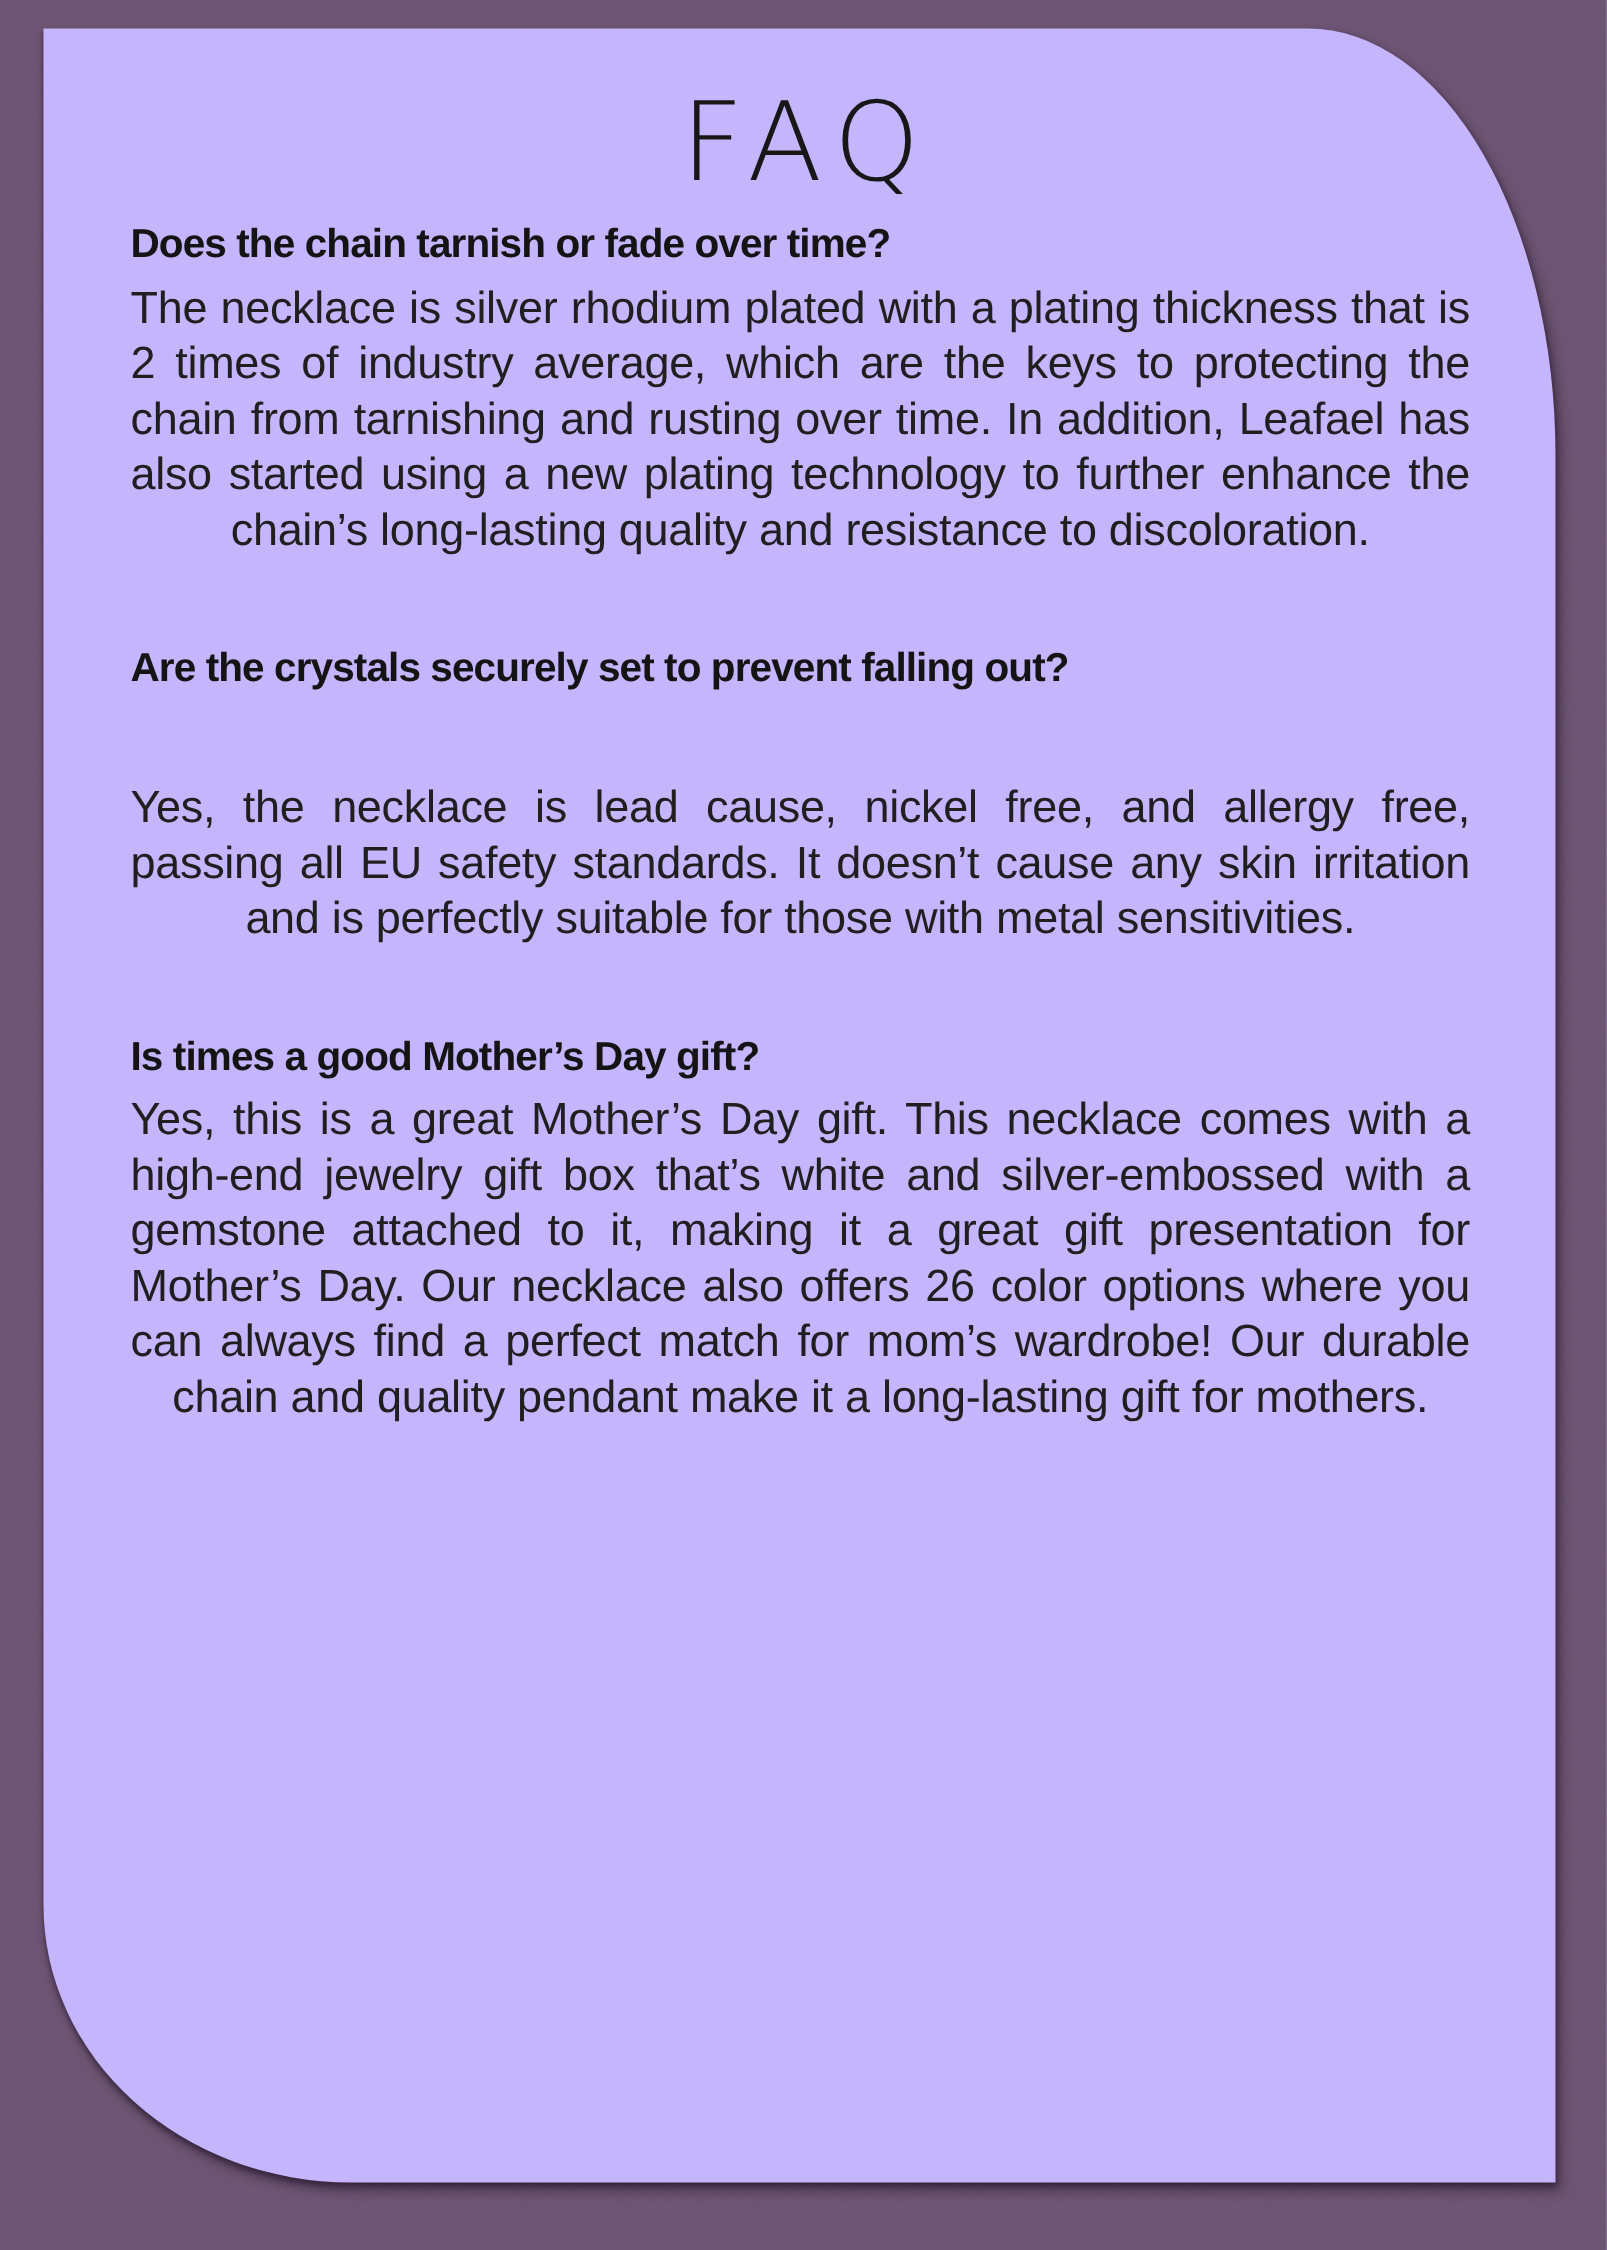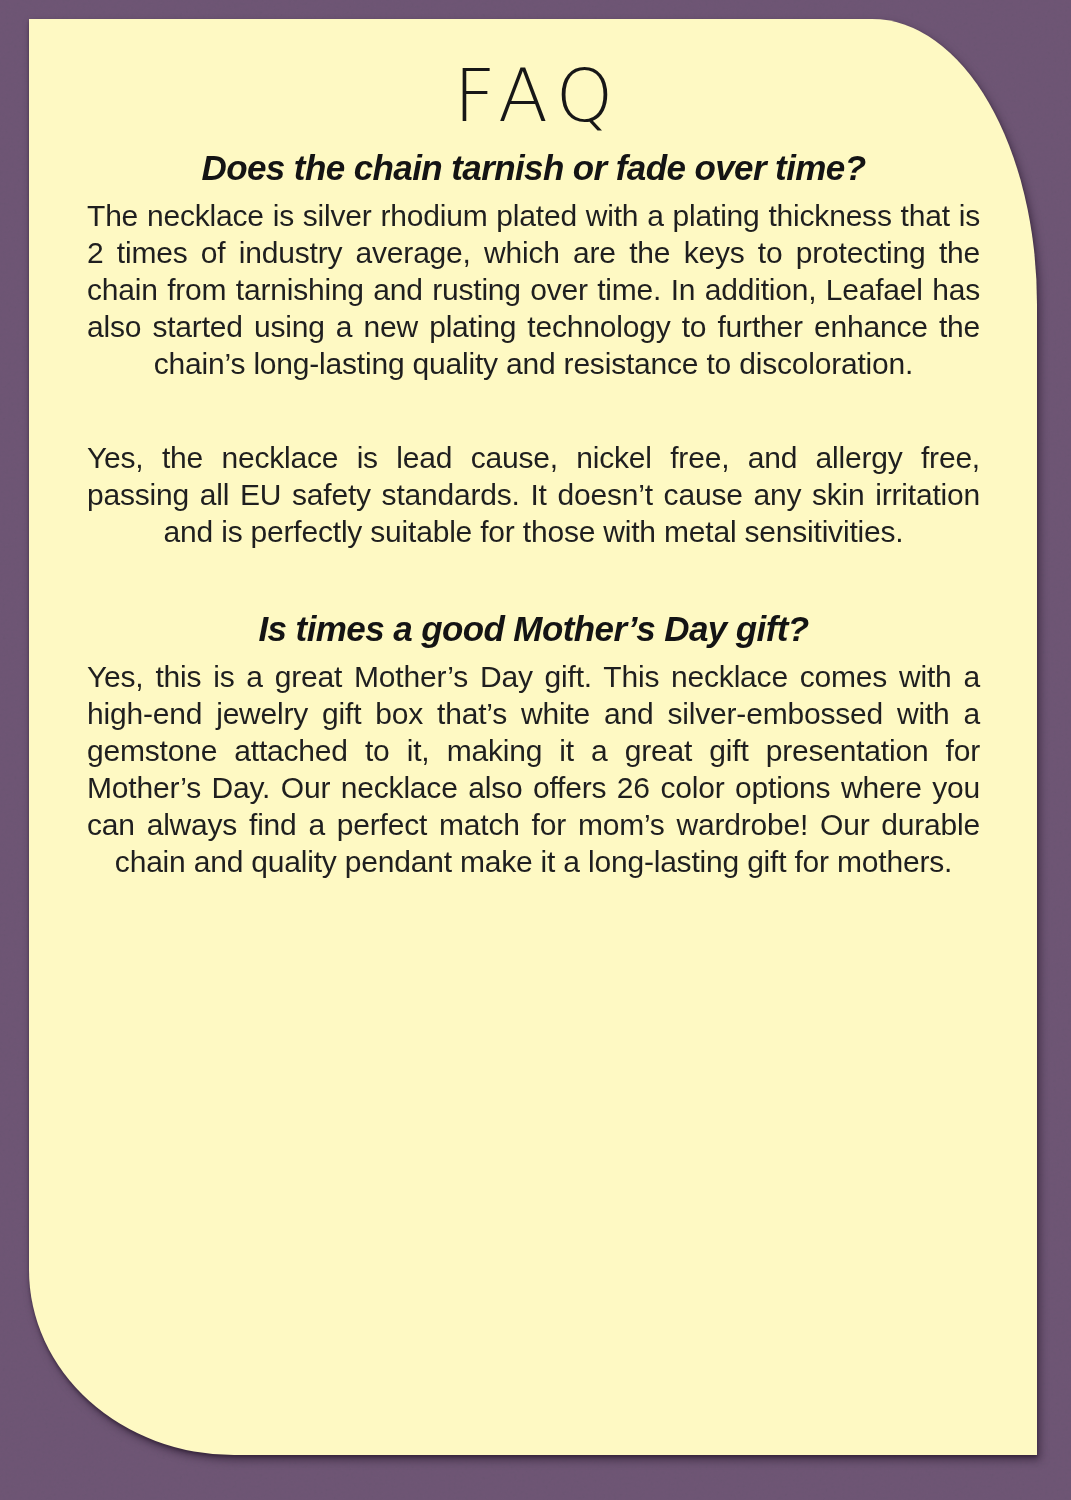--- a/index.html
+++ b/index.html
@@ -19,21 +19,21 @@
     inset: 0;
     z-index: 0;
     display: block;
   }
   .card {
     position: absolute;
     left: 29px;
     top: 19px;
     width: 1008px;
     height: 1436px;
-    background: #fef9c3;
+    background: #c4b5fd;
     z-index: 1;
     border-top-right-radius: 165px 285px;
     border-bottom-left-radius: 205px 185px;
     box-shadow: 3px 5px 8px rgba(32, 18, 38, 0.55), 0 2px 3px rgba(32, 18, 38, 0.4);
     box-sizing: border-box;
     padding: 40px 57px 1px 58px;
   }
   .faq-title {
     margin: 0 0 14px 0;
     text-align: center;
@@ -46,27 +46,25 @@
     color: #171717;
   }
   .faq-section {
     margin: 0;
   }
   .faq-section + .faq-section {
     margin-top: 57px;
   }
   .question {
     margin: 0 0 7px 0;
-    text-align: center;
-    font-size: 35px;
+    font-size: 27px;
     font-weight: 700;
     letter-spacing: -0.6px;
     color: #141414;
     line-height: 1.25;
-    font-style: italic;
   }
   .answer {
     margin: 0;
     font-size: 30px;
     line-height: 37px;
     letter-spacing: -0.2px;
     color: #1f1f1f;
     text-align: justify;
     text-align-last: center;
     text-justify: inter-word;
@@ -95,20 +93,21 @@
 
   <section class="faq-section">
     <h2 class="question">Does the chain tarnish or fade over time?</h2>
     <p class="answer">The necklace is silver rhodium plated with a plating thickness that is 2 times of industry average, which are the keys to protecting the chain from tarnishing and rusting over time. In addition, Leafael has also started using a new plating technology to further enhance the chain’s long-lasting quality and resistance to discoloration.</p>
   </section>
 
   <section class="faq-section">
   </section>
 
   <section class="faq-section">
+    <h2 class="question">Are the crystals securely set to prevent falling out?</h2>
   </section>
 
   <section class="faq-section">
     <p class="answer">Yes, the necklace is lead cause, nickel free, and allergy free, passing all EU safety standards. It doesn’t cause any skin irritation and is perfectly suitable for those with metal sensitivities.</p>
   </section>
 
   <section class="faq-section">
     <h2 class="question">Is times a good Mother’s Day gift?</h2>
     <p class="answer">Yes, this is a great Mother’s Day gift. This necklace comes with a high-end jewelry gift box that’s white and silver-embossed with a gemstone attached to it, making it a great gift presentation for Mother’s Day. Our necklace also offers 26 color options where you can always find a perfect match for mom’s wardrobe! Our durable chain and quality pendant make it a long-lasting gift for mothers.</p>
   </section>

